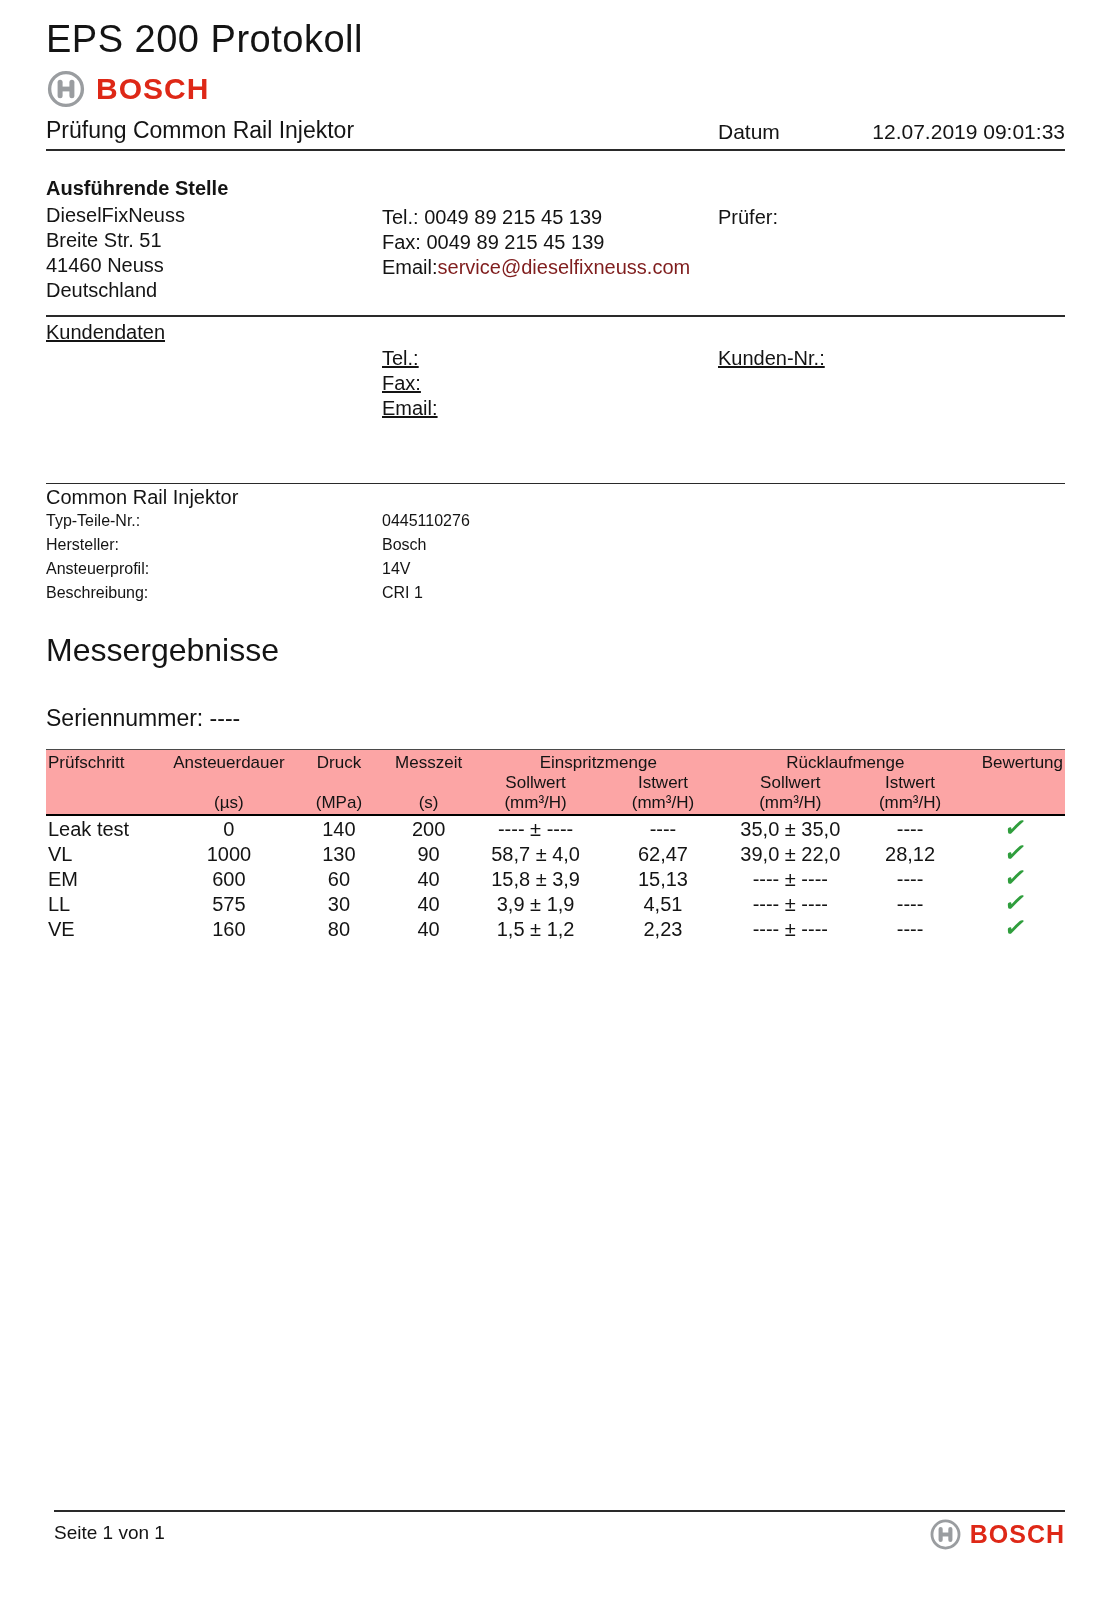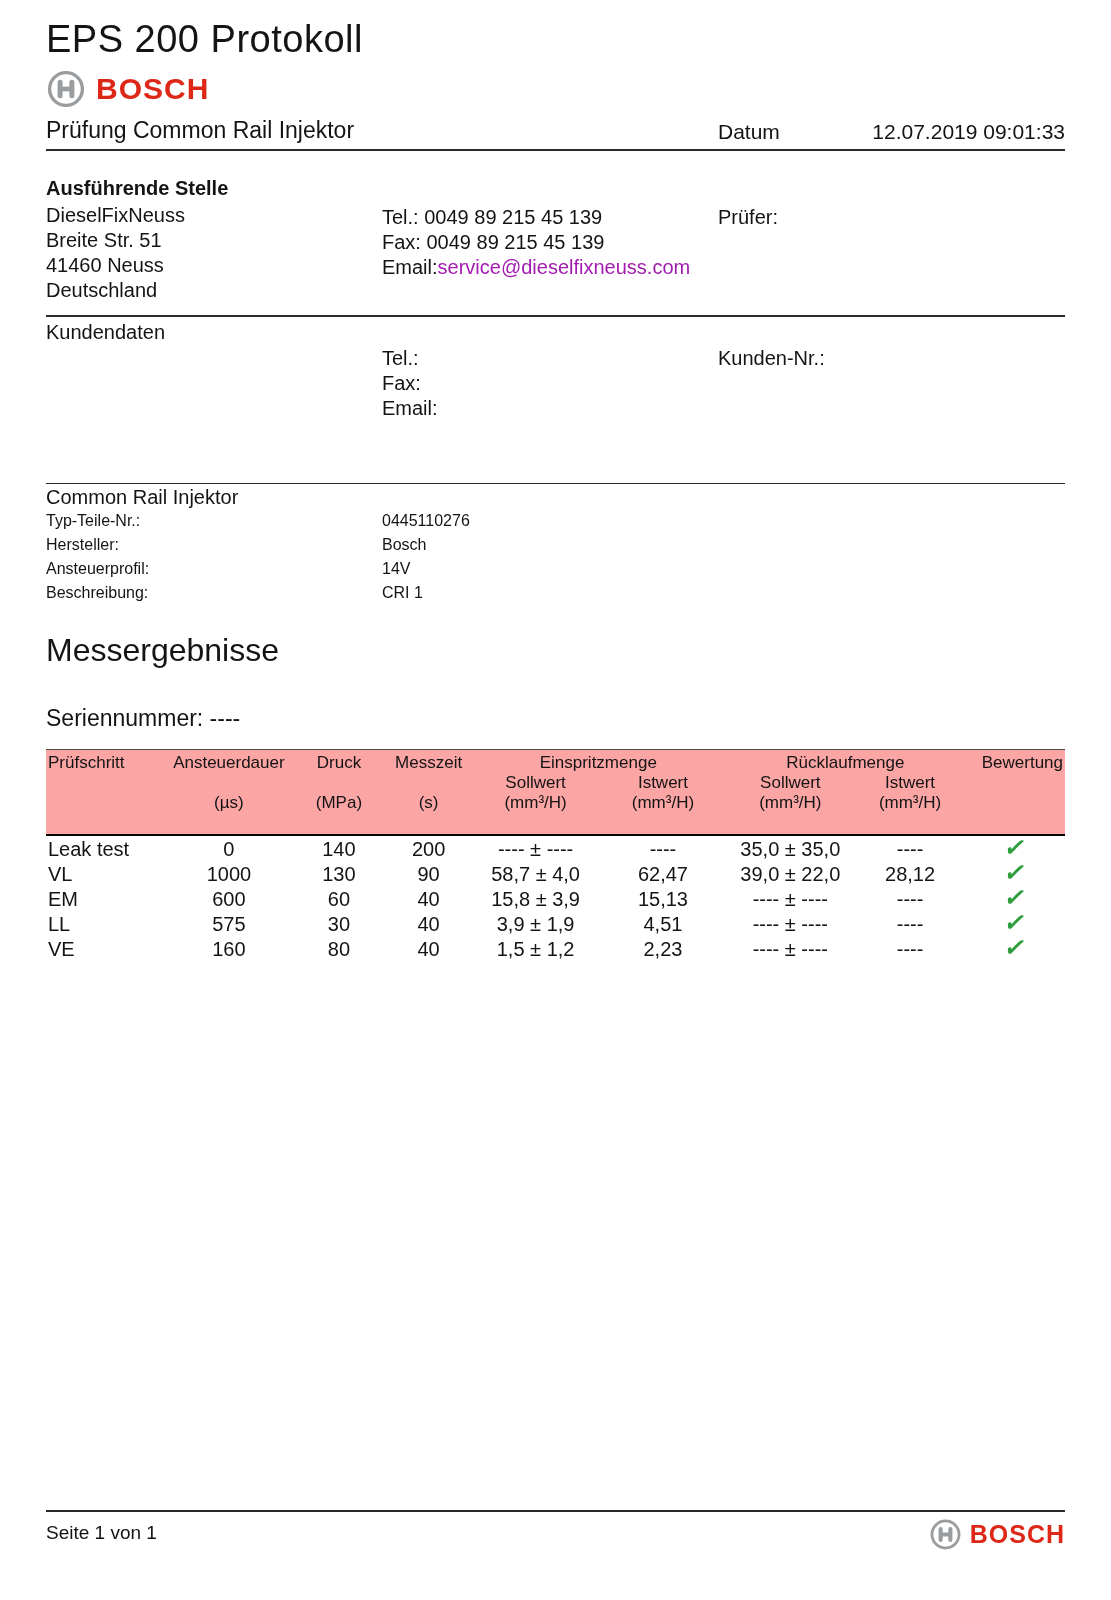--- a/index.html
+++ b/index.html
@@ -31,53 +31,53 @@
   .rule-head { margin-top:5px; }
 
   
   .three-col { display:grid; grid-template-columns:336px 336px 1fr; }
   .sect-1 { margin-top:26px; }
   .sect-heading-bold { font-size:20px; font-weight:700; margin-bottom:3px; }
   .sect-heading { font-size:20px; font-weight:400; }
   .addr-line, .contact-line, .kv-line { font-size:20px; line-height:25px; }
   .pad-line { padding-top:28px; }
   .kunden-pad { padding-top:25px; }
-  .email-link { color:#a21caf; text-decoration:none; }
+  .email-link { color:#7f1d1d; text-decoration:none; }
   .rule-mid { margin-top:12px; }
-  .sect-kunden { margin-top:4px; }
+  .sect-kunden { margin-top:4px;text-decoration:underline; }
   .rule-inj { margin-top:62px; }
   .inj-block { margin-top:2px; }
   .inj-row { display:grid; grid-template-columns:336px 1fr; font-size:16px; line-height:24px; }
   .mess-heading { font-size:32px; font-weight:400; margin-top:27px; }
   .serien { font-size:23px; margin-top:36px; }
 
   
   table.results { width:100%; border-collapse:collapse; margin-top:17px; table-layout:fixed; }
   table.results thead { background:#fca5a5; }
   table.results thead tr.hrow1 th { border-top:1px solid #4a4a4a; padding-top:3px; }
-  table.results thead tr.hrow3 th { border-bottom:2px solid #000; padding-bottom:21px; }
+  table.results thead tr.hrow3 th { border-bottom:2px solid #000; padding-bottom:1px; }
   table.results th {
     font-weight:400; font-size:17px; text-align:center;
     padding:0 2px; line-height:20px; white-space:nowrap;
   }
   table.results th.al { text-align:left; padding-left:2px; }
   table.results th.ar { text-align:right; padding-right:2px; }
   table.results td {
     font-size:20px; text-align:center; padding:0 2px;
     height:24px; line-height:24px; white-space:nowrap;
   }
   table.results td.al { text-align:left; padding-left:2px; }
   .check {
     color:#2f9e3d; font-weight:700; font-size:25px;
     display:inline-block; transform:skewX(-10deg) rotate(4deg);
     line-height:22px;
   }
 
   
-  .footer { position:absolute; left:46px; right:46px; top:1510px; }
+  .footer { position:absolute; left:54px; right:46px; top:1510px; }
   .footer-row { display:flex; justify-content:space-between; align-items:flex-start; margin-top:6px; }
   .footer-page { font-size:19px; padding-top:4px; }
   .footer-brand { display:flex; align-items:center; gap:8px; }
   .footer-brand .brand-word { font-size:25px; }
 </style>
 </head>
 <body>
 
 <div class="page">
   <div class="content">

